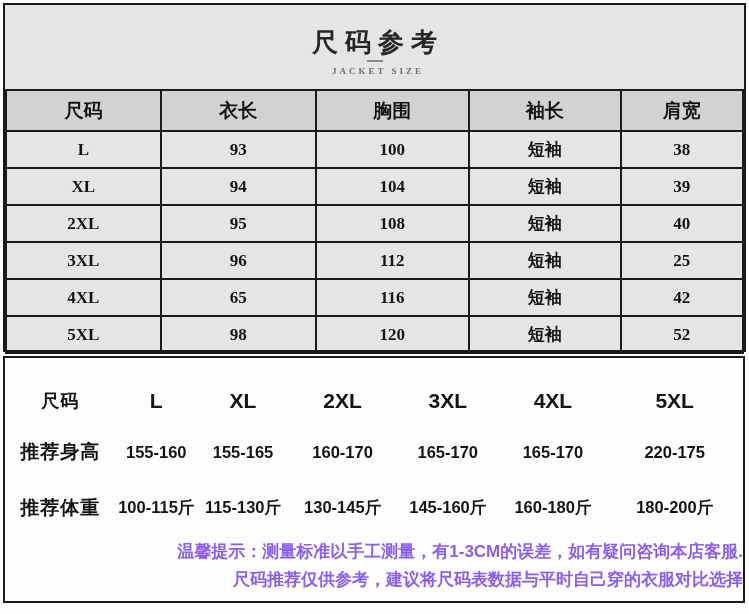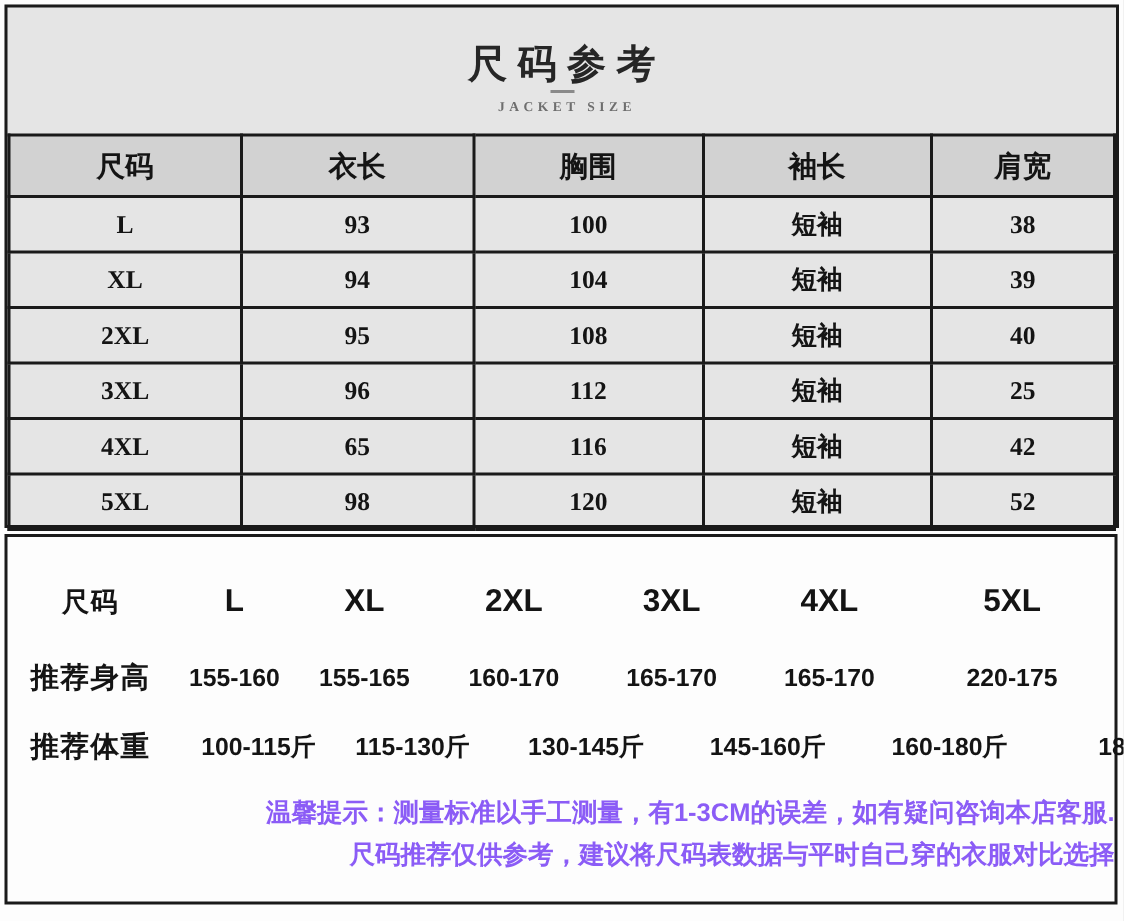--- a/index.html
+++ b/index.html
@@ -95,21 +95,21 @@
     grid-template-columns: 15% 11% 12.5% 14.5% 14% 14.5% 18.5%;
     align-items: center;
     text-align: center;
     font-weight: bold;
   }
   .rec-row .rec-label { font-size: 19px; letter-spacing: 1px; }
   .rec-row-sizes { height: 32px; }
   .rec-row-sizes .rec-value { font-size: 21px; }
   .rec-row-sizes .rec-label { font-size: 18px; }
   .rec-row-height { margin-top: 20px; height: 30px; }
-  .rec-row-weight { margin-top: 16px; height: 30px; gap: 16px; }
+  .rec-row-weight { margin-top: 26px; height: 30px; }
   .rec-row-height .rec-value, .rec-row-weight .rec-value { font-size: 16.5px; }
   .notes {
     margin-top: 15px;
     text-align: right;
     font-size: 17px;
     font-weight: bold;
     line-height: 28px;
     color: #8b5cf6;
   }
 </style>

